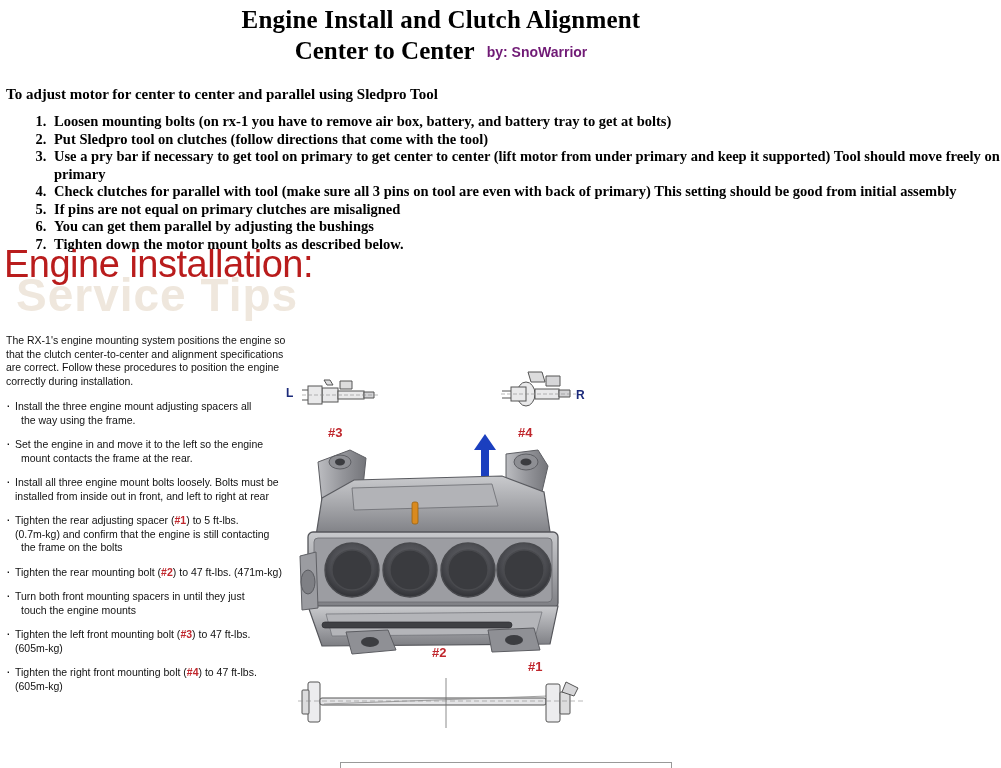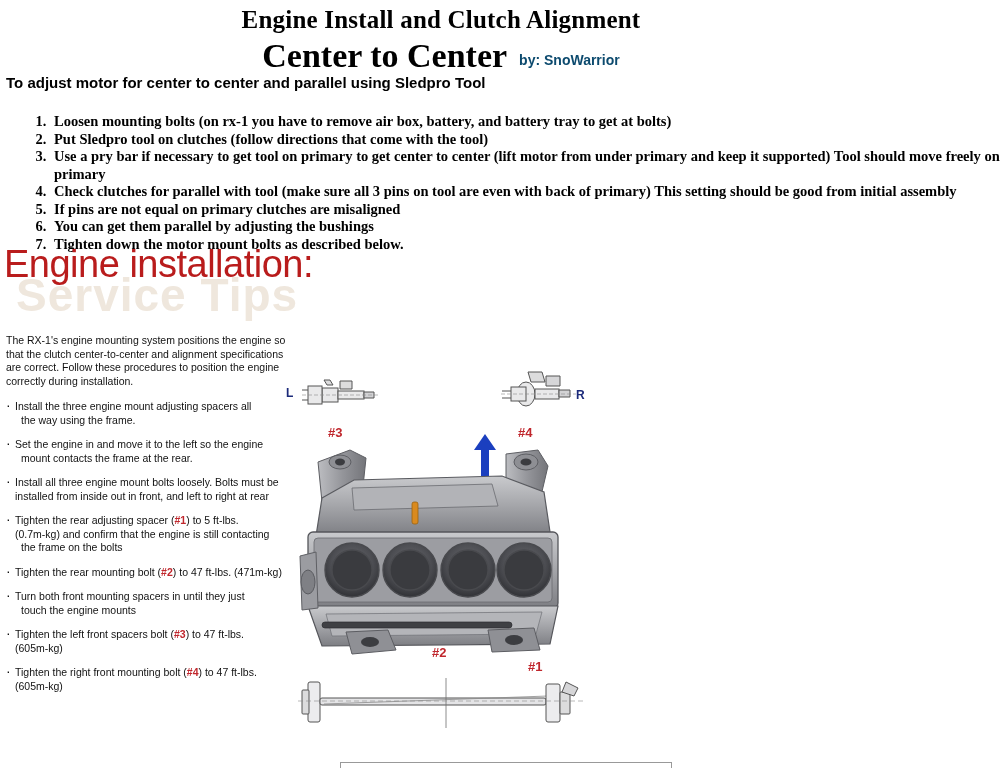--- a/index.html
+++ b/index.html
@@ -31,39 +31,39 @@
     letter-spacing: 0.2px;
     padding-left: 60px;
   }
   #title-line2-wrap {
     padding-left: 60px;
     margin-top: 3px;
     white-space: nowrap;
   }
   #title-line2 {
     font-family: "Liberation Serif", serif;
-    font-size: 34px;
+    font-size: 25px;
     font-weight: bold;
   }
   #byline {
     font-family: "Liberation Sans", sans-serif;
     font-size: 14px;
     font-weight: bold;
-    color: #0c4a6e;
+    color: #701a75;
     margin-left: 12px;
     position: relative;
     top: -2px;
   }
 
   
   #intro-heading {
     position: absolute;
-    top: 74px;
+    top: 86px;
     left: 6px;
-    font-family: Liberation Sans, sans-serif;
+    font-family: Liberation Serif, serif;
     font-size: 15px;
     font-weight: bold;
   }
   #steps {
     position: absolute;
     top: 113px;
     left: 0;
     width: 1001px;
     margin: 0;
     padding: 0 0 0 50px;
@@ -236,21 +236,21 @@
       <span class="indent2">the frame on the bolts</span>
     </li>
     <li>
       <span>Tighten the rear mounting bolt (</span><span class="ref">#2</span><span>) to 47 ft-lbs. (471m-kg)</span>
     </li>
     <li>
       <span>Turn both front mounting spacers in until they just</span><br>
       <span class="indent2">touch the engine mounts</span>
     </li>
     <li>
-      <span>Tighten the left front spacers bolt (</span><span class="ref">#3</span><span>) to 47 ft-lbs.</span><br>
+      <span>Tighten the left front mounting bolt (</span><span class="ref">#3</span><span>) to 47 ft-lbs.</span><br>
       <span>(605m-kg)</span>
     </li>
     <li>
       <span>Tighten the right front mounting bolt (</span><span class="ref">#4</span><span>) to 47 ft-lbs.</span><br>
       <span>(605m-kg)</span>
     </li>
   </ul>
 </div>
 
 <div id="figure">

